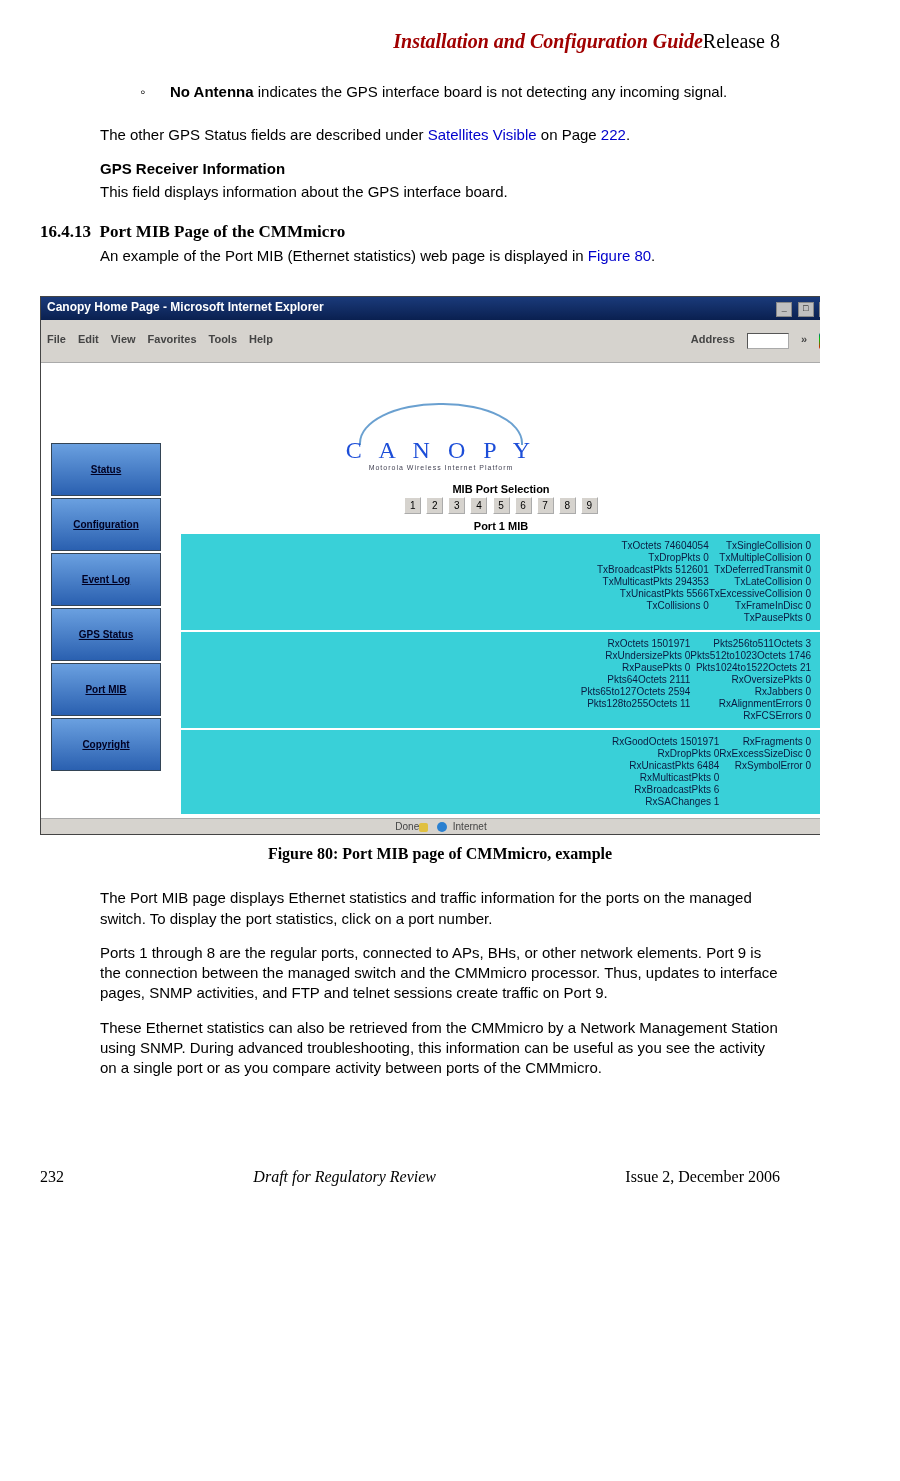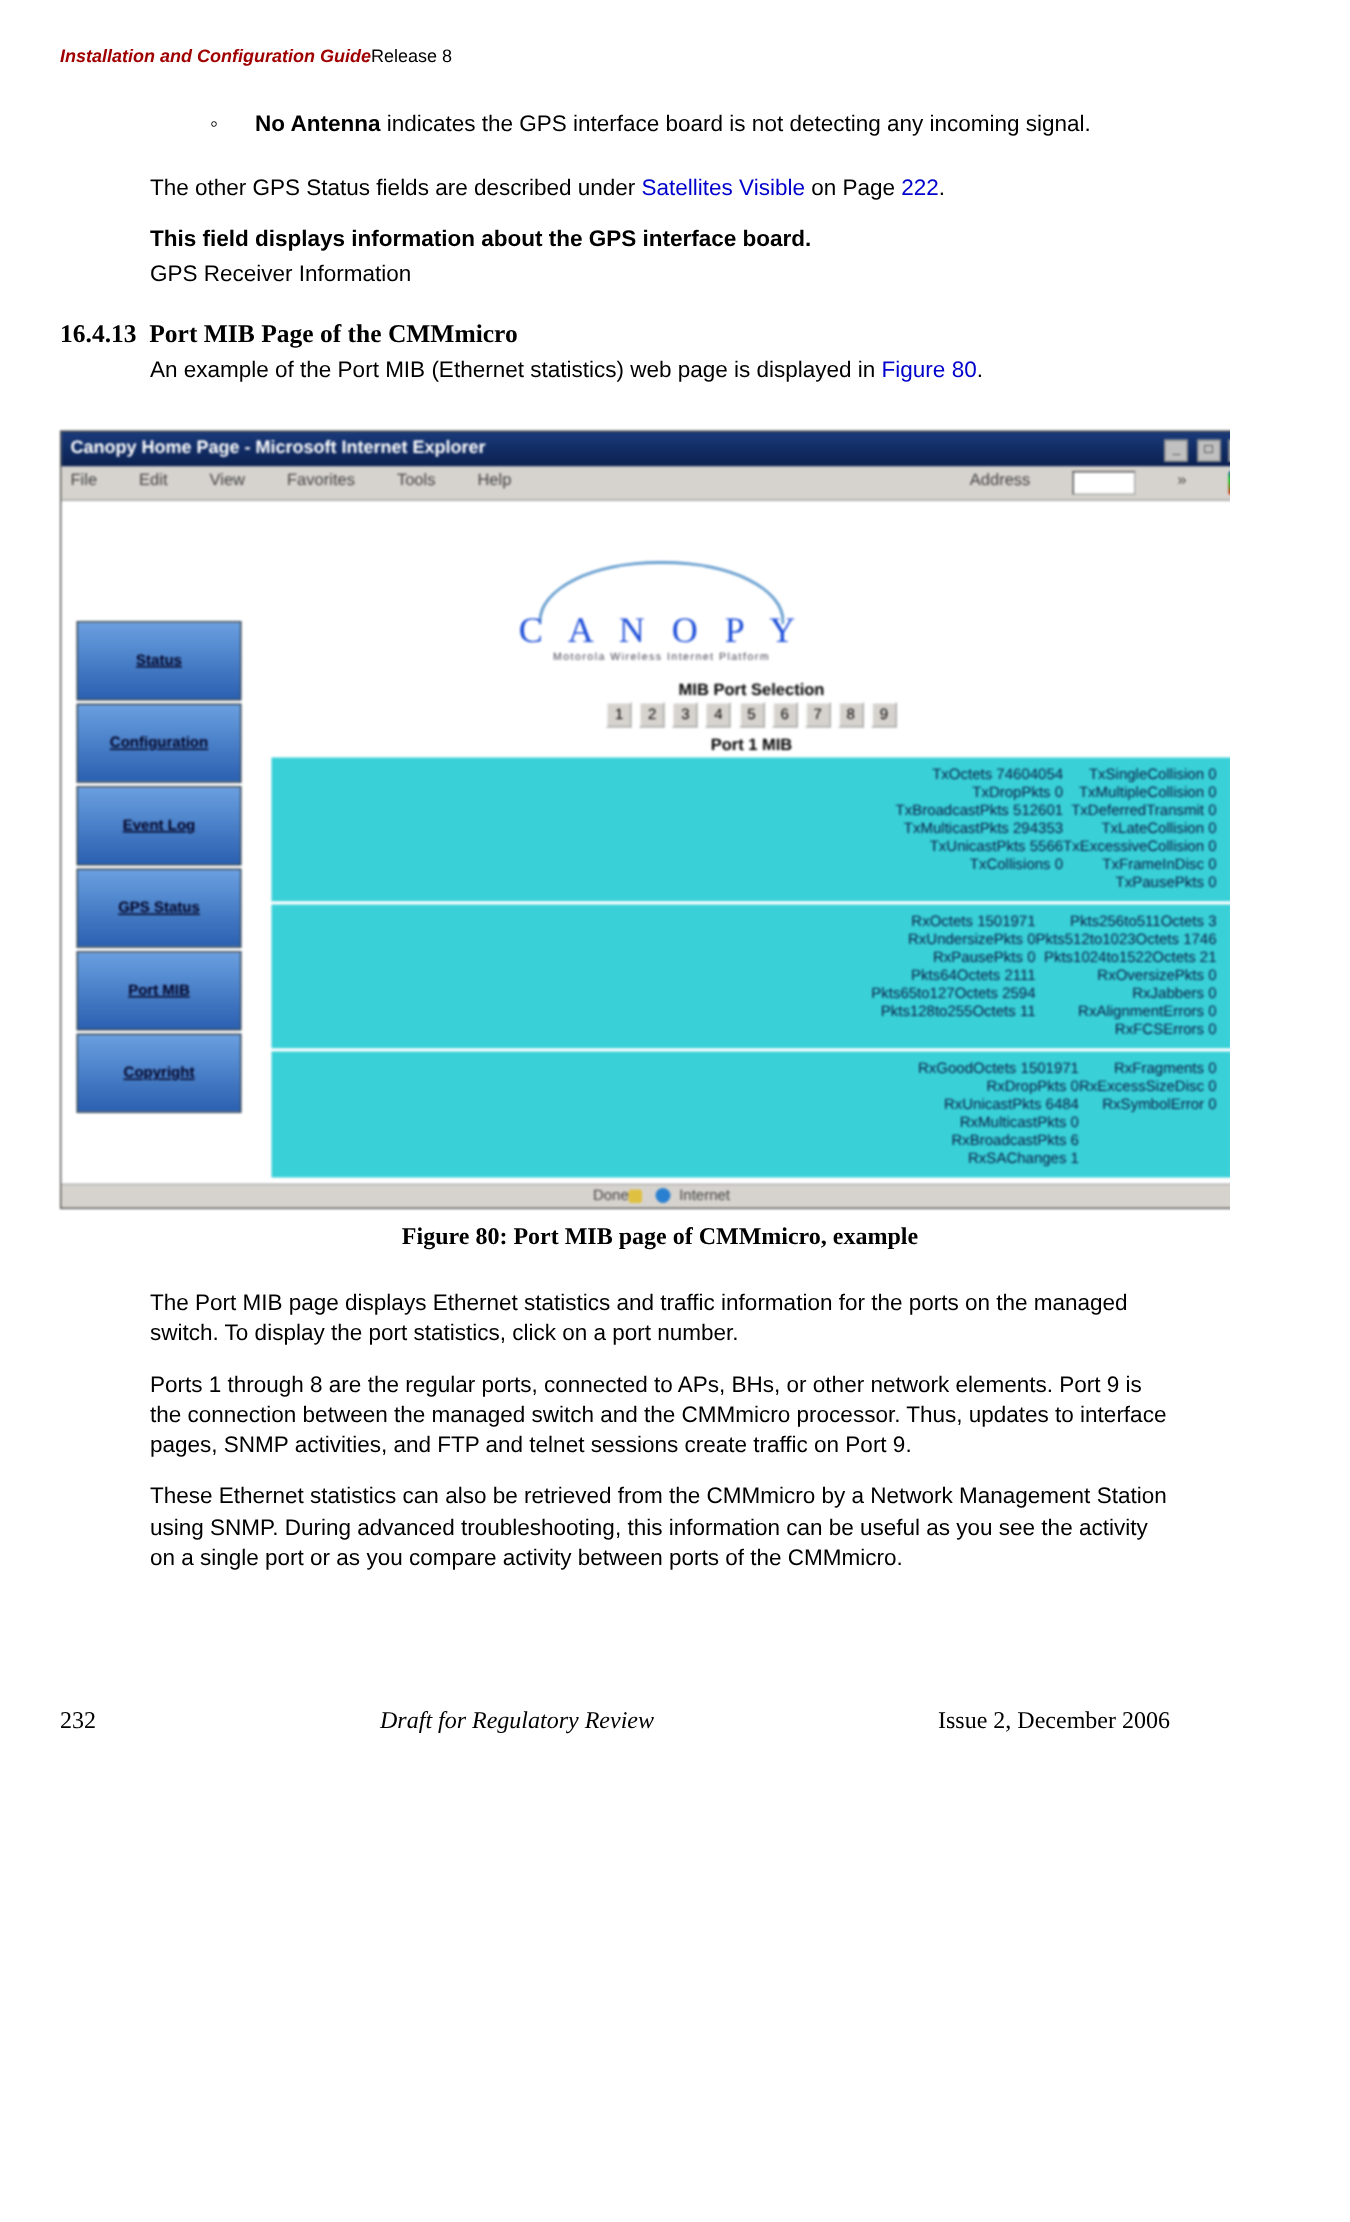--- a/index.html
+++ b/index.html
@@ -7,23 +7,23 @@
     padding: 30px 40px 20px 40px;
     font-family: Arial, Helvetica, sans-serif;
     font-size: 15px;
     color: #000;
     background: #fff;
     width: 820px;
     box-sizing: border-box;
   }
   .header {
     display: flex;
-    justify-content: flex-start;
-    font-family: Liberation Sans, sans-serif;
-    font-size: 12px;
+    justify-content: flex-end;
+    font-family: Liberation Serif, serif;
+    font-size: 20px;
     margin-bottom: 30px;
   }
   .header .left {
     color: #a00000;
     font-style: italic;
     font-weight: bold;
   }
   .header .right {
     color: #000;
   }
@@ -91,25 +91,26 @@
     font-weight: bold;
     padding: 3px 6px;
     font-size: 12px;
     display:flex; justify-content:space-between;
   }
   .ie-titlebar .btns span{
     display:inline-block; width:14px; height:13px; background:#c0c0c0; border:1px solid #888; margin-left:2px; text-align:center; line-height:11px; color:#000; font-size:9px;
   }
   .ie-menubar {
     background:#d6d3ce;
-    padding: 3px 6px;
+    padding: 13px 6px;
     display:flex;
-    gap: 28px;
+    gap: 12px;
     color:#444;
     border-bottom:1px solid #aaa;
+    font-weight:bold;
   }
   .ie-menubar .spacer{ flex:1;}
   .ie-menubar .addr{ border:1px inset #aaa; background:#fff; width:40px; height:14px;}
   .content-area {
     background:#fff;
     padding: 10px 10px 4px 10px;
     position:relative;
   }
   .canopy-logo { text-align:center; padding:30px 0 6px 0;}
   .canopy-logo .arc { 
@@ -179,22 +180,22 @@
     <span class="content">
       <span class="bold">No Antenna</span><span> indicates the GPS interface board is not detecting any incoming signal.</span>
     </span>
   </div>
 
   <p>
     <span>The other GPS Status fields are described under </span><span class="link">Satellites Visible</span><span> on Page </span><span class="link">222</span><span>.</span>
   </p>
 
   <div class="gps-info">
+    <p>GPS Receiver Information</p>
     <p>This field displays information about the GPS interface board.</p>
-    <p>GPS Receiver Information</p>
   </div>
 
   <h4 class="section">
     <span>16.4.13</span>&nbsp;&nbsp;<span>Port MIB Page of the CMMmicro</span>
   </h4>
 
   <p>
     <span>An example of the Port MIB (Ethernet statistics) web page is displayed in </span><span class="link">Figure 80</span><span>.</span>
   </p>
 

